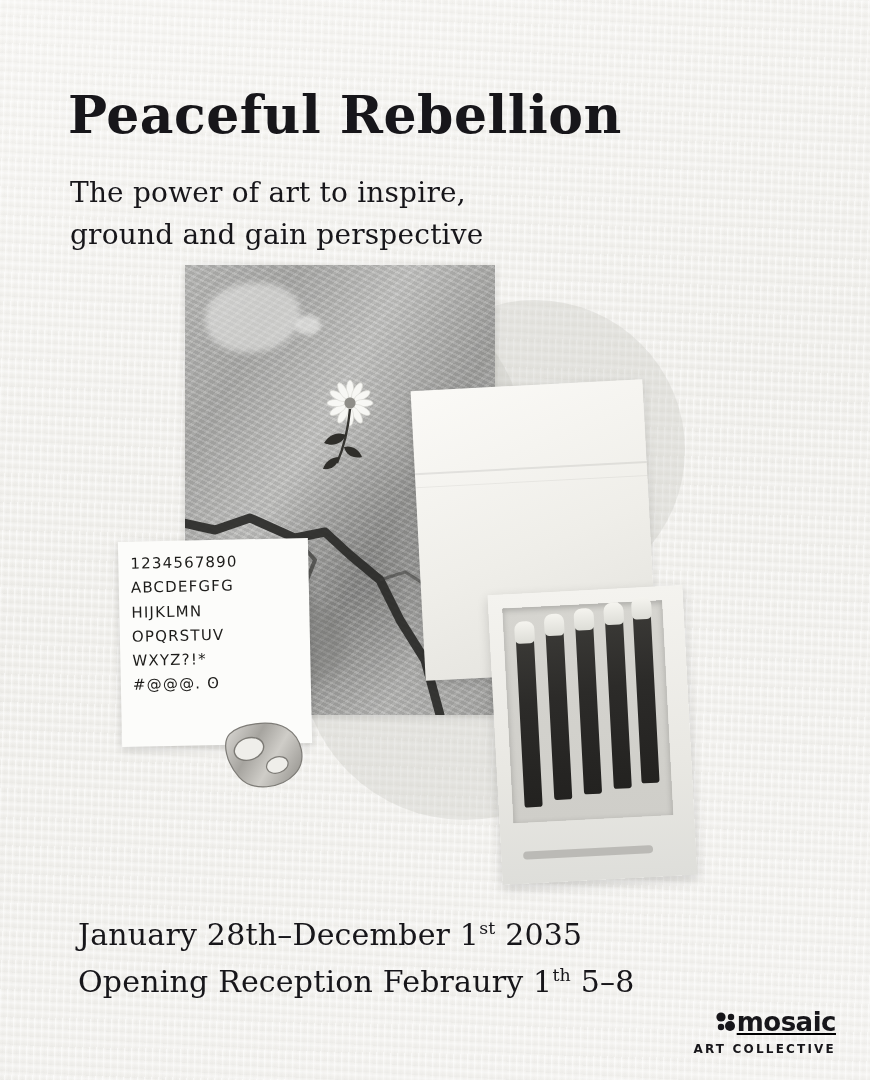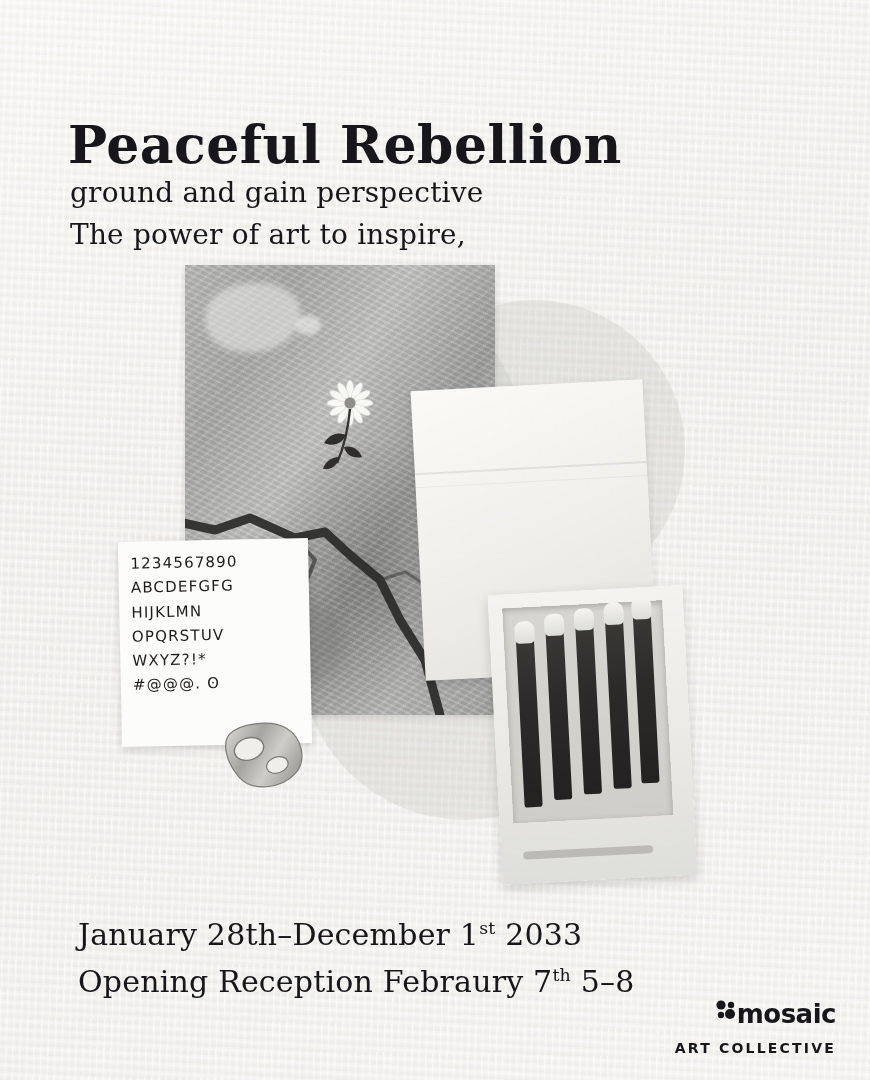--- a/index.html
+++ b/index.html
@@ -47,21 +47,20 @@
   .title {
     position: absolute;
     left: 68px;
     top: 88px;
     font-family: "DejaVu Serif", serif;
     font-size: 52px;
     font-weight: 700;
     letter-spacing: 0.5px;
     color: #17161a;
     line-height: 1.05;
-    margin-top: 30px;
   }
   .subtitle {
     position: absolute;
     left: 70px;
     top: 172px;
     width: 560px;
     font-family: "DejaVu Serif", serif;
     font-size: 28px;
     font-weight: 400;
     color: #17161a;
@@ -197,34 +196,34 @@
   .pulltab { position: absolute; left: 218px; top: 712px; width: 96px; height: 88px; }
 
   
   .logo {
     position: absolute;
     right: 34px;
     bottom: 24px;
     text-align: right;
     font-family: "DejaVu Sans", sans-serif;
   }
-  .logo-row { display: flex; justify-content: flex-end; gap: 0; }
+  .logo-row { display: flex; align-items: center; justify-content: flex-end; gap: 0; text-decoration: underline; }
   .logo-mark { width: 22px; height: 22px; }
   .logo-word {
     font-size: 26px;
     font-weight: 700;
     letter-spacing: -0.5px;
     color: #17161a;
   }
   .logo-sub {
-    font-size: 14px;
+    font-size: 12px;
     letter-spacing: 2.2px;
     font-weight: 700;
     color: #17161a;
-    margin-top: 11px;
+    margin-top: 5px;
   }
 </style>
 </head>
 <body>
 
 <div class="poster">
   <div class="paper-texture"></div>
 
   <div class="circle c1"></div>
   <div class="circle c2"></div>
@@ -319,27 +318,27 @@
         <path d="M20 12 C10 18, 8 38, 16 56 C24 74, 52 80, 70 70 C86 61, 88 38, 76 24 C64 10, 32 5, 20 12 Z" fill="url(#metal)" stroke="#7d7b76" stroke-width="1.2"></path>
         <ellipse cx="34" cy="32" rx="15" ry="11" fill="#efeeea" stroke="#7d7b76" stroke-width="1.4"></ellipse>
         <ellipse cx="56" cy="56" rx="11" ry="8" fill="#efeeea" stroke="#7d7b76" stroke-width="1.2"></ellipse>
       </g>
     </svg>
   </div>
 
   <div class="title">Peaceful Rebellion</div>
 
   <div class="subtitle">
+    <div>The power of art to inspire,</div>
     <div>ground and gain perspective</div>
-    <div>The power of art to inspire,</div>
   </div>
 
   <div class="dates">
-    <div class="dates-line"><span>January 28th–December 1</span><sup>st</sup><span> 2033</span></div>
-    <div class="dates-line"><span>Opening Reception Febraury 7</span><sup>th</sup><span> 5–8</span></div>
+    <div class="dates-line"><span>January 28th–December 1</span><sup>st</sup><span> 2035</span></div>
+    <div class="dates-line"><span>Opening Reception Febraury 1</span><sup>th</sup><span> 5–8</span></div>
   </div>
 
   <div class="logo">
     <div class="logo-row">
       <svg class="logo-mark" viewBox="0 0 22 22">
         <circle cx="6" cy="6" r="4.6" fill="#17161a"></circle>
         <circle cx="16" cy="6" r="3.2" fill="#17161a"></circle>
         <circle cx="6" cy="16" r="3.2" fill="#17161a"></circle>
         <circle cx="15" cy="15" r="5" fill="#17161a"></circle>
       </svg>

